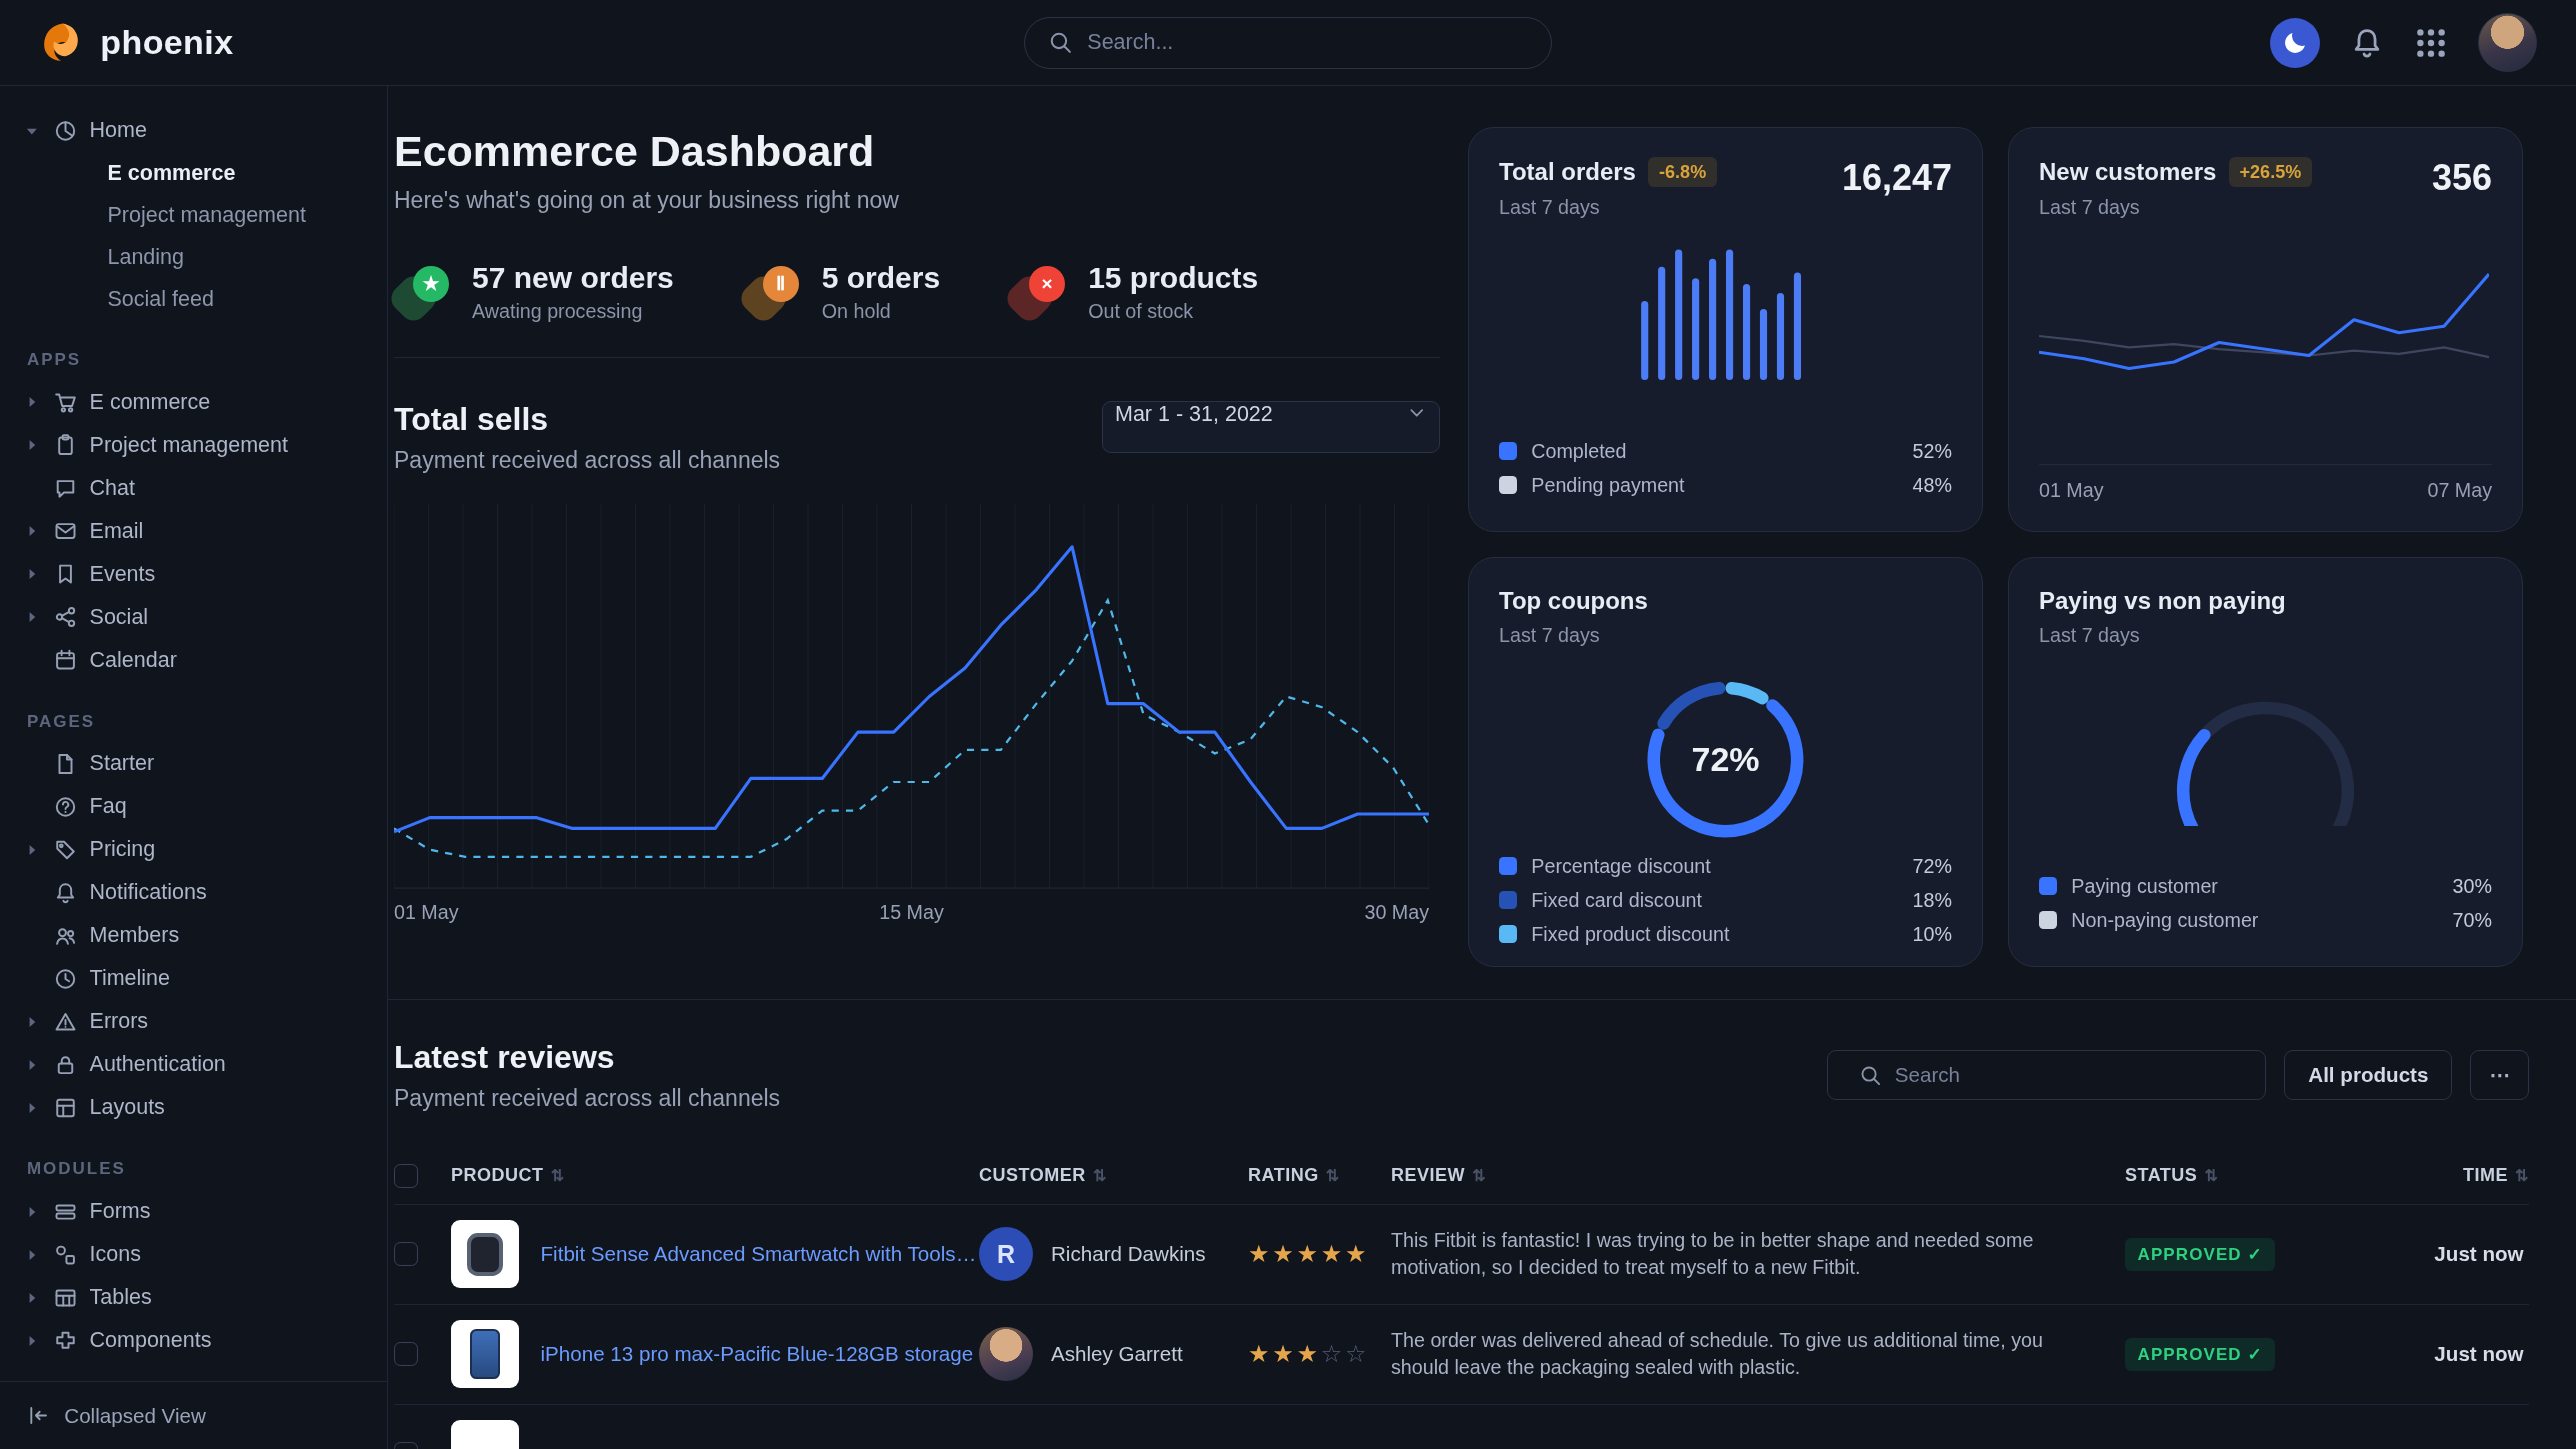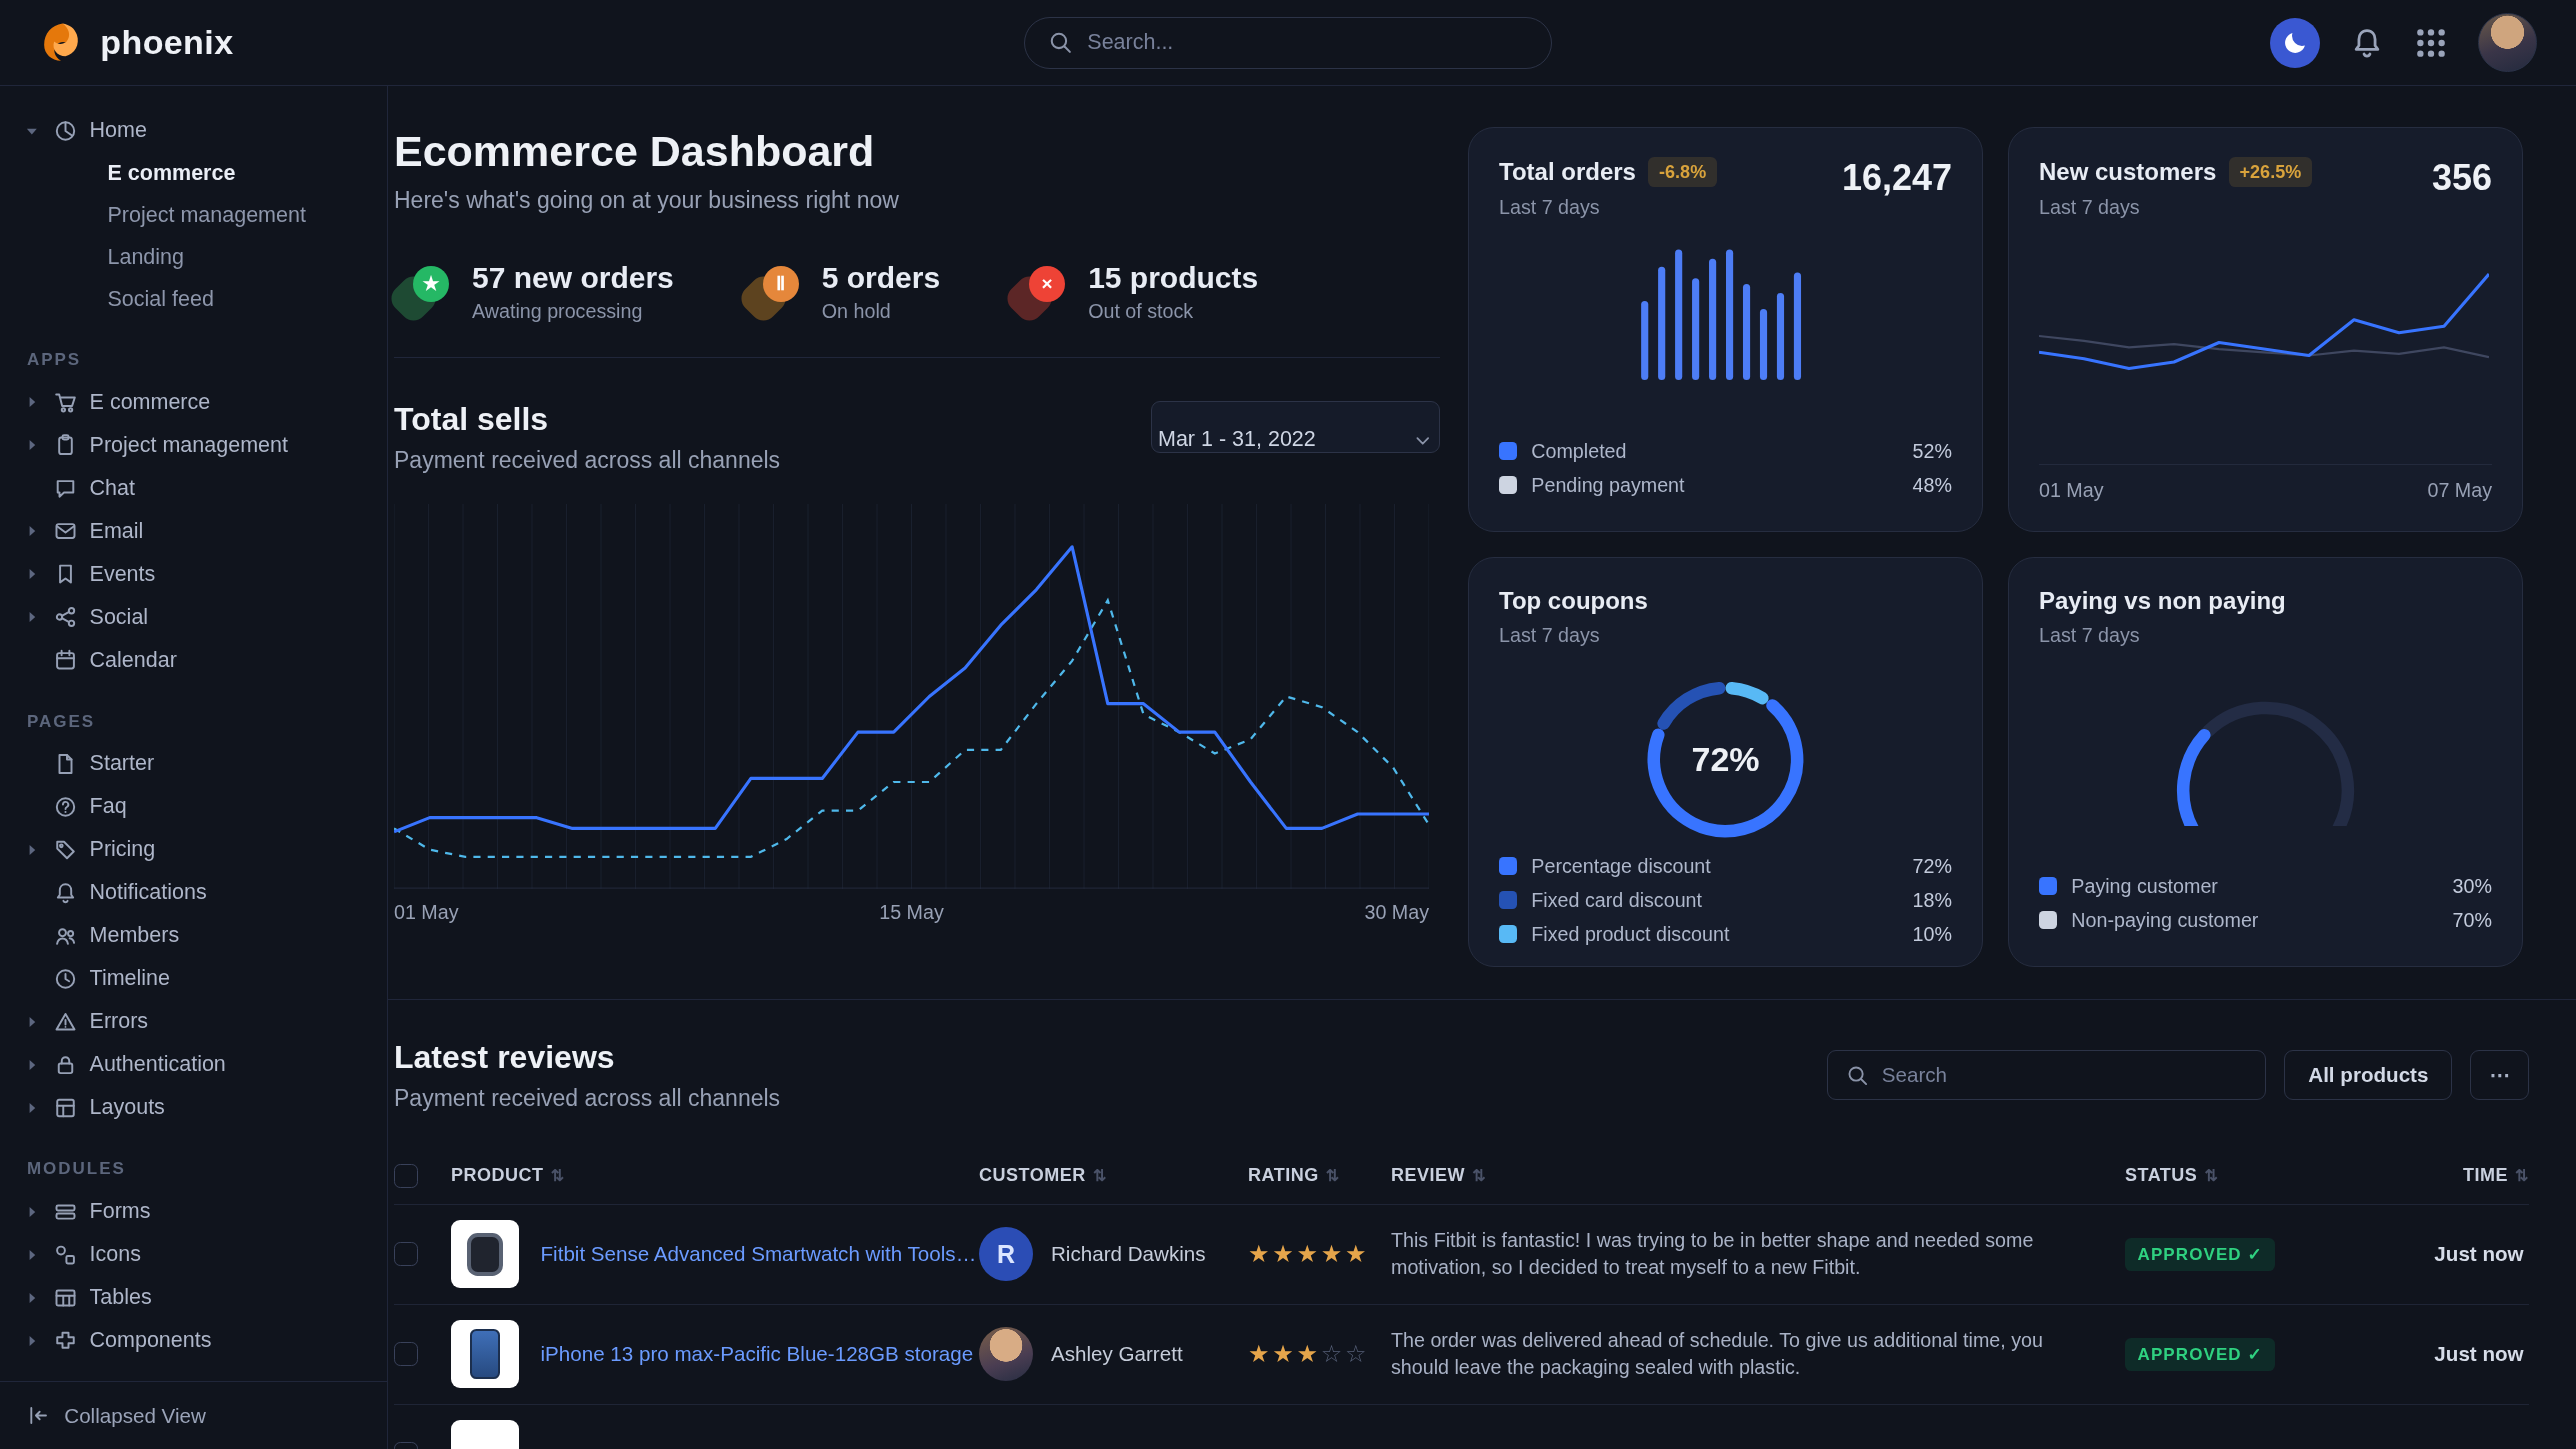--- a/index.html
+++ b/index.html
@@ -56,22 +56,22 @@
   .stat-icon{position:relative;width:55px;height:52px;flex:none}
   .stat-back{position:absolute;left:0;bottom:0;width:39px;height:39px;border-radius:13.4px;transform:rotate(45deg)}
   .stat-front{position:absolute;right:0;top:0;width:36px;height:36px;border-radius:50%;
     display:flex;align-items:center;justify-content:center;color:#fff;font-size:19px;font-weight:700}
   .stat-title{font-size:30px;font-weight:700;color:#e8ecf4}
   .stat-sub{font-size:19.7px;color:#8b94a9;margin-top:5.4px}
   .stats-divider{height:0.9px;background:var(--line);margin-top:34px}
   .sells-head{display:flex;justify-content:space-between;align-items:flex-start;margin-top:43px}
   .h2{font-size:32px;font-weight:700;color:#eef1f6}
   .sec-sub{font-size:23px;color:#98a1b5;margin-top:9px}
-  .select{width:289px;height:52px;border:0.9px solid #2c3347;border-radius:9px;background:#151b29;
-    display:flex;align-items:flex-end;justify-content:space-between;padding:0 6px;font-size:21.5px;
+  .select{width:338px;height:52px;border:0.9px solid #2c3347;border-radius:9px;background:#151b29;
+    display:flex;align-items:flex-start;justify-content:space-between;padding:0 12px;font-size:21.5px;
     color:#cfd6e4;cursor:pointer}
   .select .ic{width:21.5px;height:21.5px;color:#8a93a8}
   #sells-chart{margin-top:30px}
   .x-labels{display:flex;justify-content:space-between;width:1035px;margin-top:12.5px;
     font-size:19.7px;color:#98a1b5}
   
   .right-col{width:1054px;display:grid;grid-template-columns:515px 515px;gap:25px}
   .card{background:var(--card);border:0.9px solid var(--border);border-radius:26px;padding:29px 30px;
     display:flex;flex-direction:column;height:405px}
   .card.tall{height:410px}
@@ -91,21 +91,21 @@
     justify-content:space-between;font-size:19.7px;color:#98a1b5}
   .donut-wrap{position:relative;width:179px;height:179px;margin:23px auto auto auto}
   .donut-center{position:absolute;inset:0;display:flex;align-items:center;justify-content:center;
     font-size:34px;font-weight:700;color:#eef1f6}
   .gauge-wrap{margin:27px auto auto auto}
   
   .full-divider{height:0.9px;background:var(--line);margin:32px -47px 0 -54px}
   .reviews-head{display:flex;justify-content:space-between;align-items:center;margin-top:39px}
   .reviews-tools{display:flex;align-items:center;gap:18px}
   .search-box{width:439px;height:50px;border:0.9px solid #2c3347;border-radius:9px;display:flex;
-    align-items:center;gap:12.5px;padding:0 18px}
+    align-items:center;gap:12.5px;padding:0 31px}
   .search-box .s-icon{width:23px;height:23px;color:#8a93a8}
   .search-box input{flex:1;background:transparent;border:none;outline:none;color:#cfd6e4;
     font-size:20.6px;font-family:inherit}
   .search-box input::placeholder{color:#78819a}
   .btn{height:50px;border:0.9px solid #2c3347;background:transparent;border-radius:9px;
     color:#d3d9e6;font-size:20.6px;font-weight:700;padding:0 23px;cursor:pointer;font-family:inherit}
   .btn.more{padding:0 18px;font-weight:700;color:#aab3c7}
   .table{margin-top:36px}
   .thead,.trow{display:grid;grid-template-columns:57px 528px 269px 143px 734px 219px 1fr;
     align-items:center;border-bottom:0.9px solid #1f2536}

